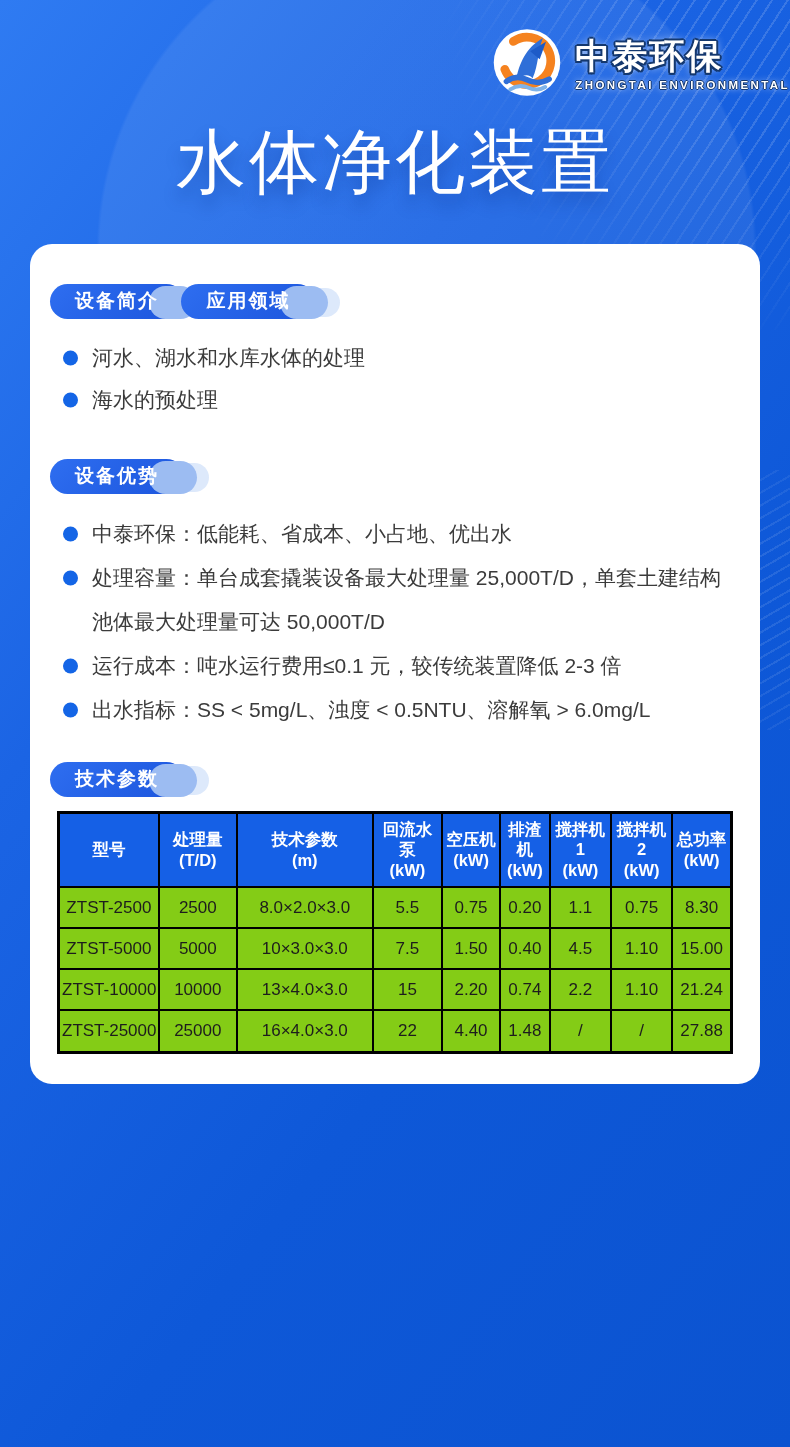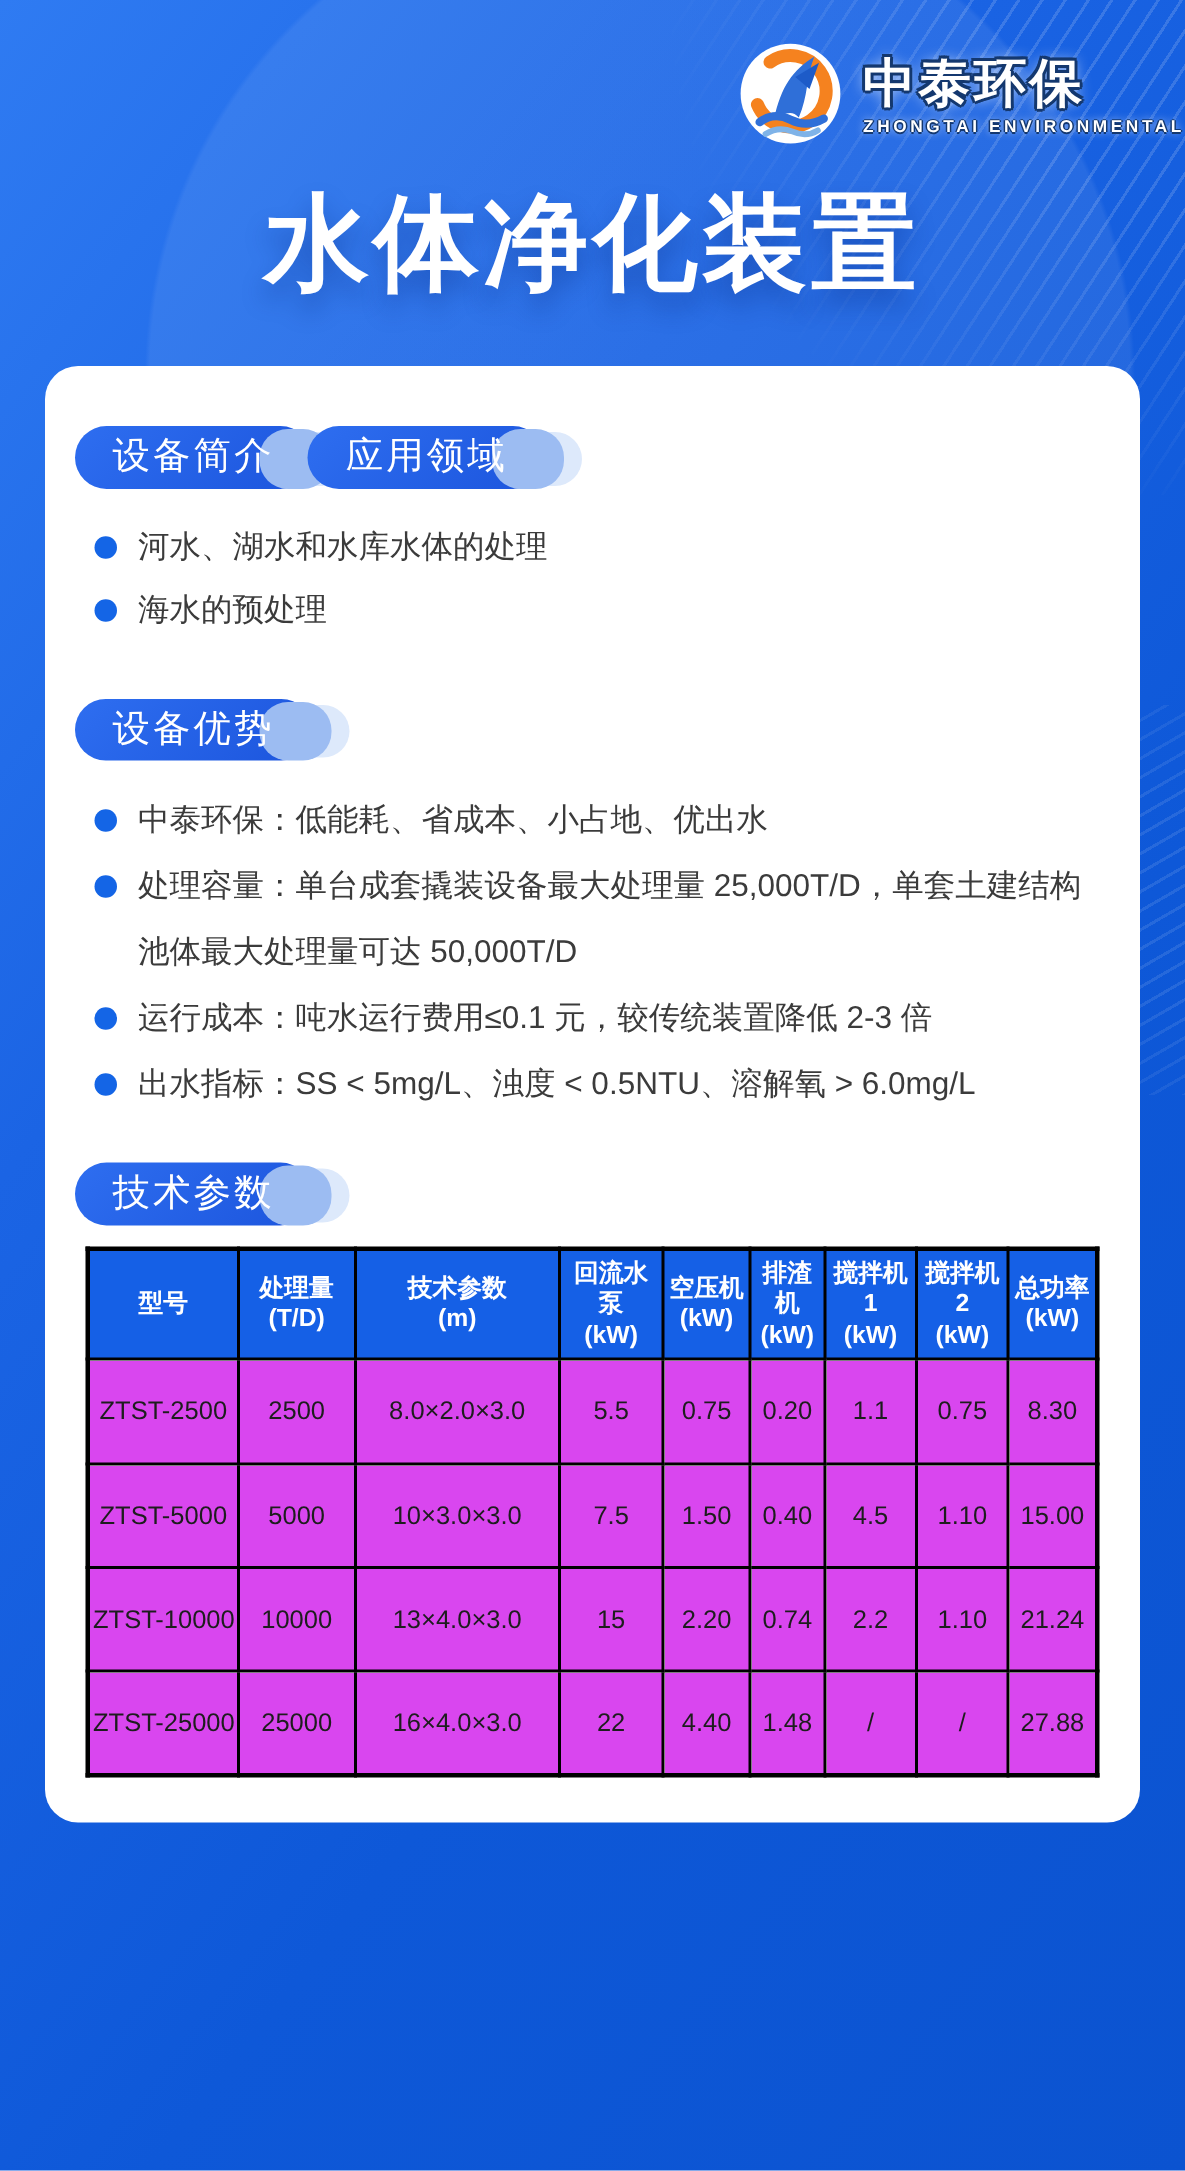--- a/index.html
+++ b/index.html
@@ -41,40 +41,40 @@
   }
   .logo-en {
     margin-top:4px; font-size:11.5px; font-weight:700; color:#ffffff; letter-spacing:2.4px;
     text-shadow:
       1px 0 0 #14386f,-1px 0 0 #14386f,0 1px 0 #14386f,0 -1px 0 #14386f,
       0 0 6px rgba(255,255,255,0.85);
   }
   .hero-title {
     position:relative;
     margin:14px 0 0; text-align:center;
-    font-size:70px; font-weight:700; color:#ffffff; letter-spacing:3px;
+    font-size:70px; font-weight:400; color:#ffffff; letter-spacing:3px;
     text-shadow:0 10px 16px rgba(9,48,138,0.42);
   }
 
   
   .card {
     position:relative;
     margin:34px 30px 0;
     background:#ffffff;
     border-radius:22px;
     padding:40px 27px 30px;
     color:#3a3a3a;
   }
 
   
   .pill {
     position:relative; display:inline-block; margin-left:-7px;
     padding:7px 25px;
     background:linear-gradient(135deg,#2e6ef0,#1c55dd);
-    color:#ffffff; font-size:25px; font-weight:400; letter-spacing:2px;
+    color:#ffffff; font-size:19px; font-weight:700; letter-spacing:2px;
     border-radius:21px; line-height:1.1;
     z-index:1;
   }
   .pill::before {
     content:""; position:absolute; top:4px; bottom:2px; right:-25px; width:48px;
     background:#dde9fb; border-radius:18px; z-index:-2;
   }
   .pill::after {
     content:""; position:absolute; top:2px; bottom:0; right:-13px; width:48px;
     background:#9cbcf2; border-radius:19px; z-index:-1;
@@ -103,23 +103,23 @@
     width:100%; border-collapse:collapse; table-layout:fixed;
     border:3px solid #000;
   }
   table.spec th {
     background:#1560e6; color:#ffffff;
     font-size:16.5px; font-weight:700; line-height:1.25;
     padding:5px 1px; border:2px solid #000; text-align:center; vertical-align:middle;
   }
   table.spec th .unit { display:block; font-weight:700; }
   table.spec td {
-    background:#d946ef; color:#1d1d1d;
+    background:#84cc16; color:#1d1d1d;
     font-size:17px; text-align:center; vertical-align:middle;
-    padding:23px 2px; border:2px solid #000; line-height:1.25;
+    padding:9px 2px; border:2px solid #000; line-height:1.25;
     overflow:hidden; white-space:nowrap;
   }
 </style>
 </head>
 <body>
 
 <div class="streaks streaks-tr"></div>
 <div class="streaks streaks-mr"></div>
 
 <div class="logo-row">

